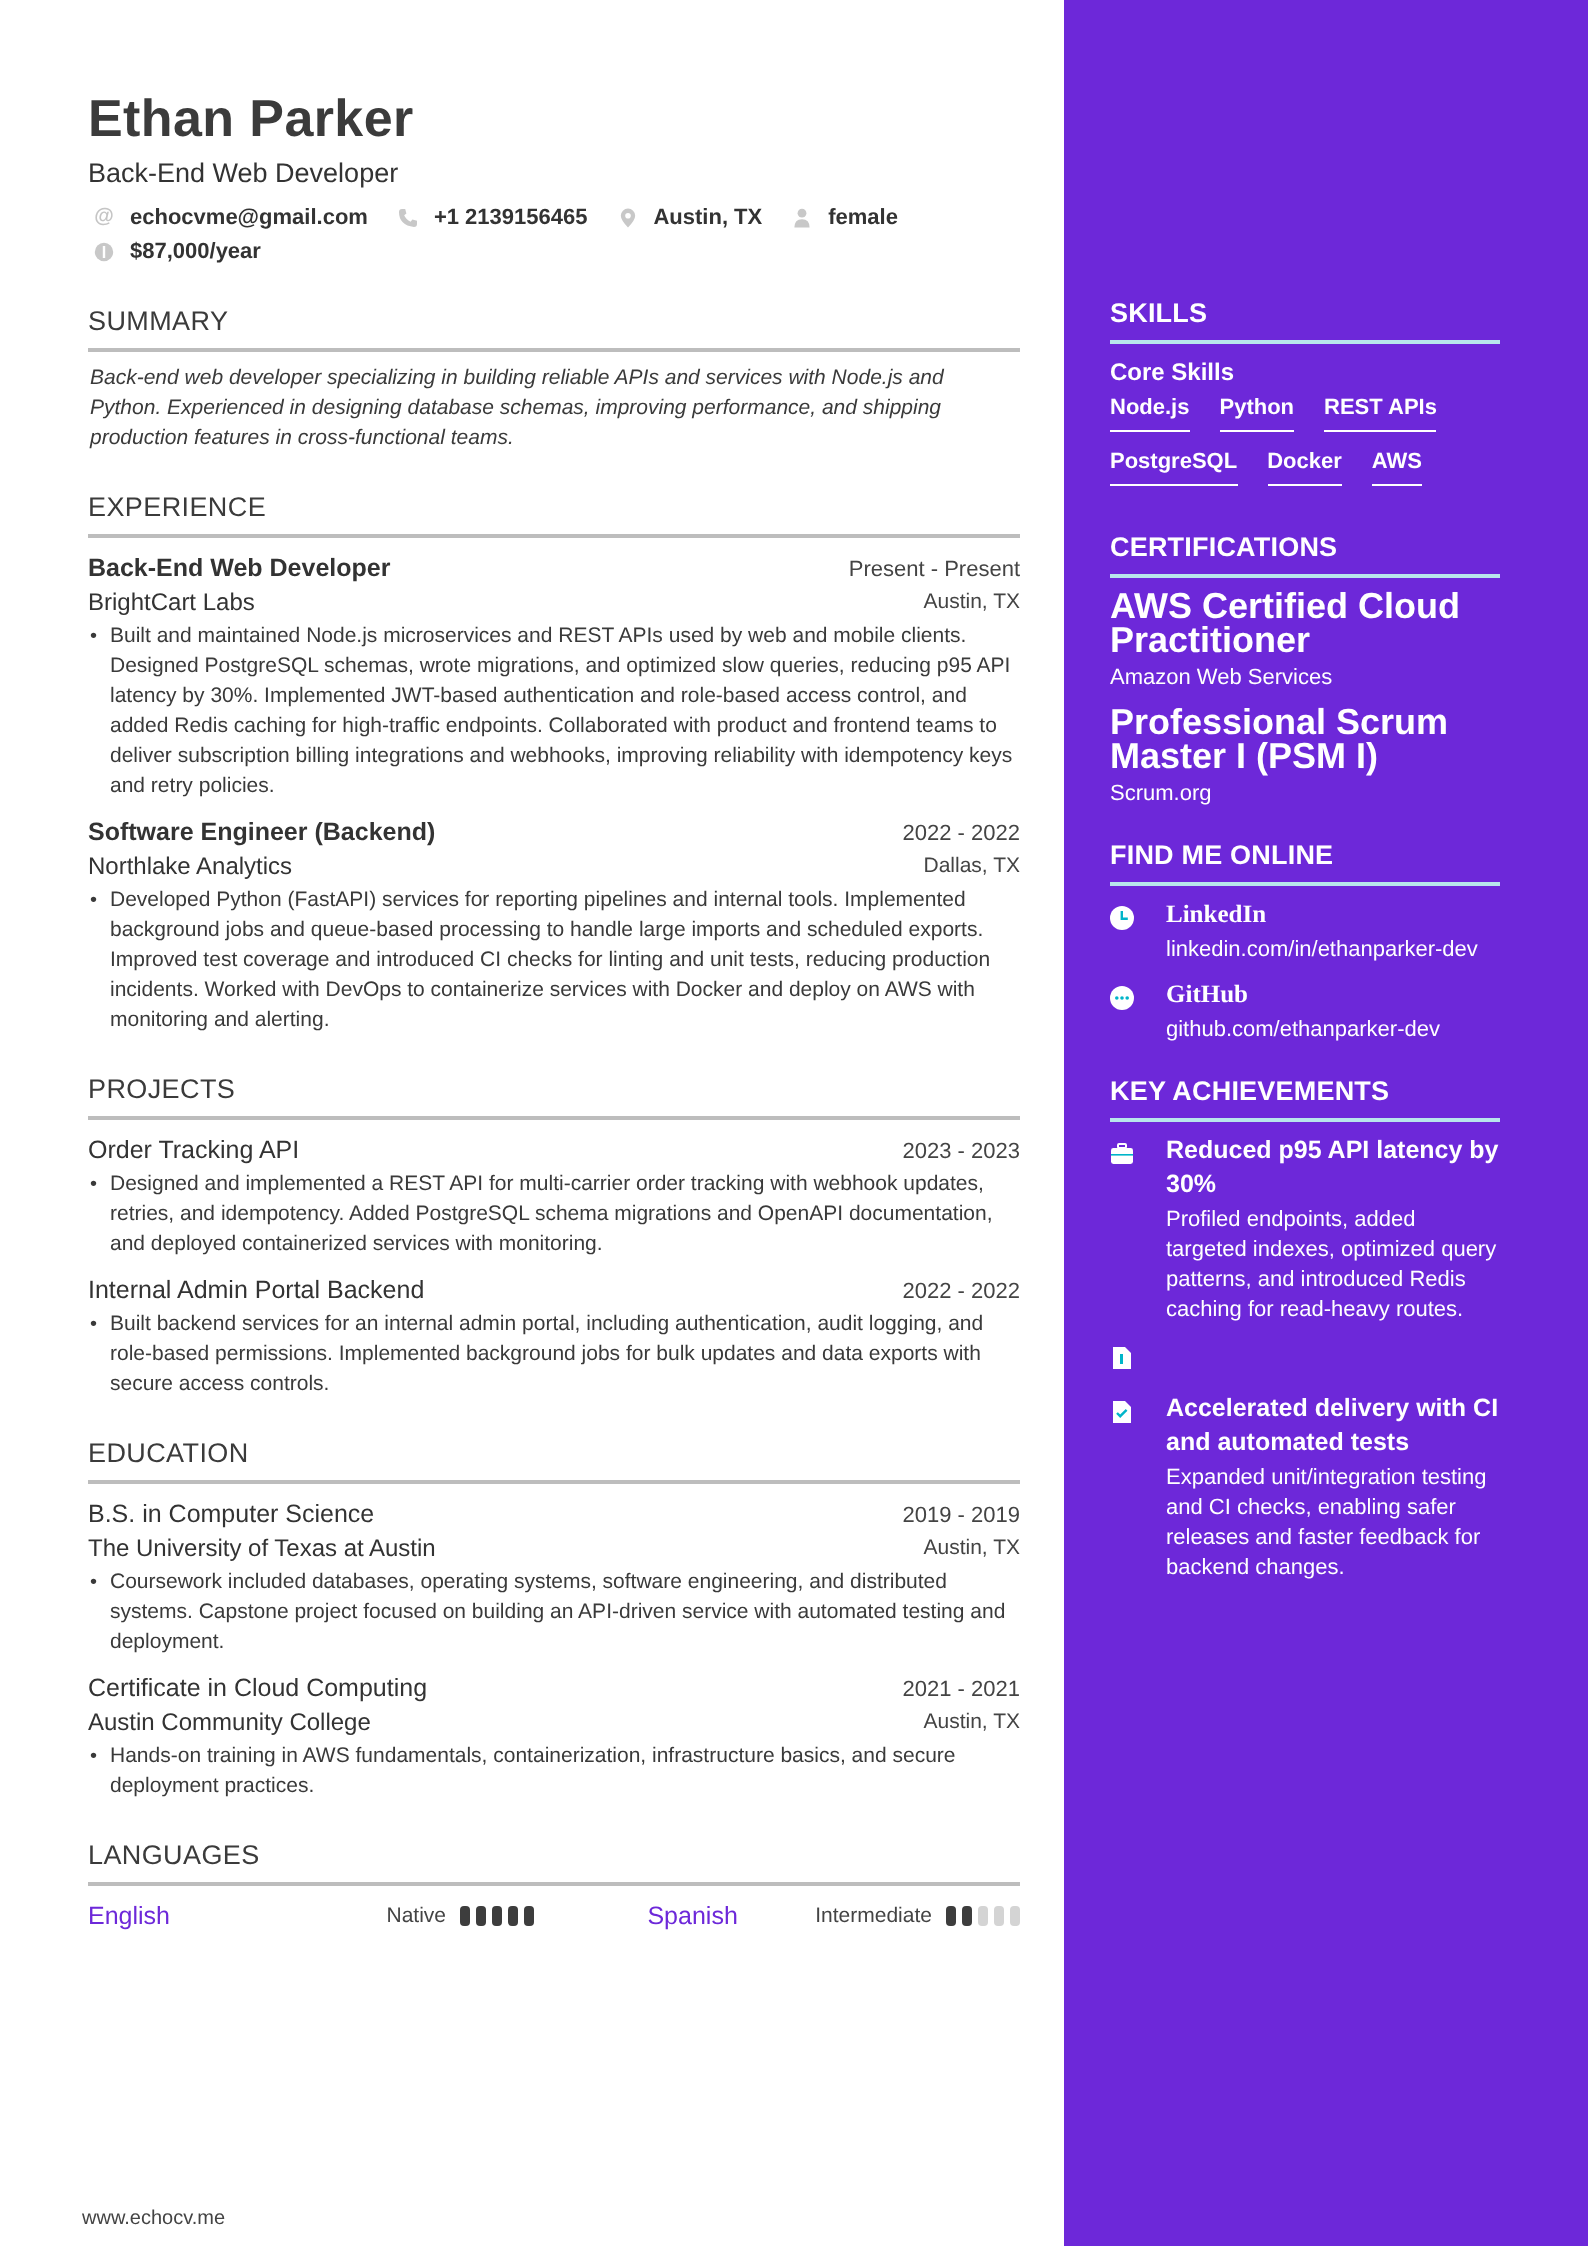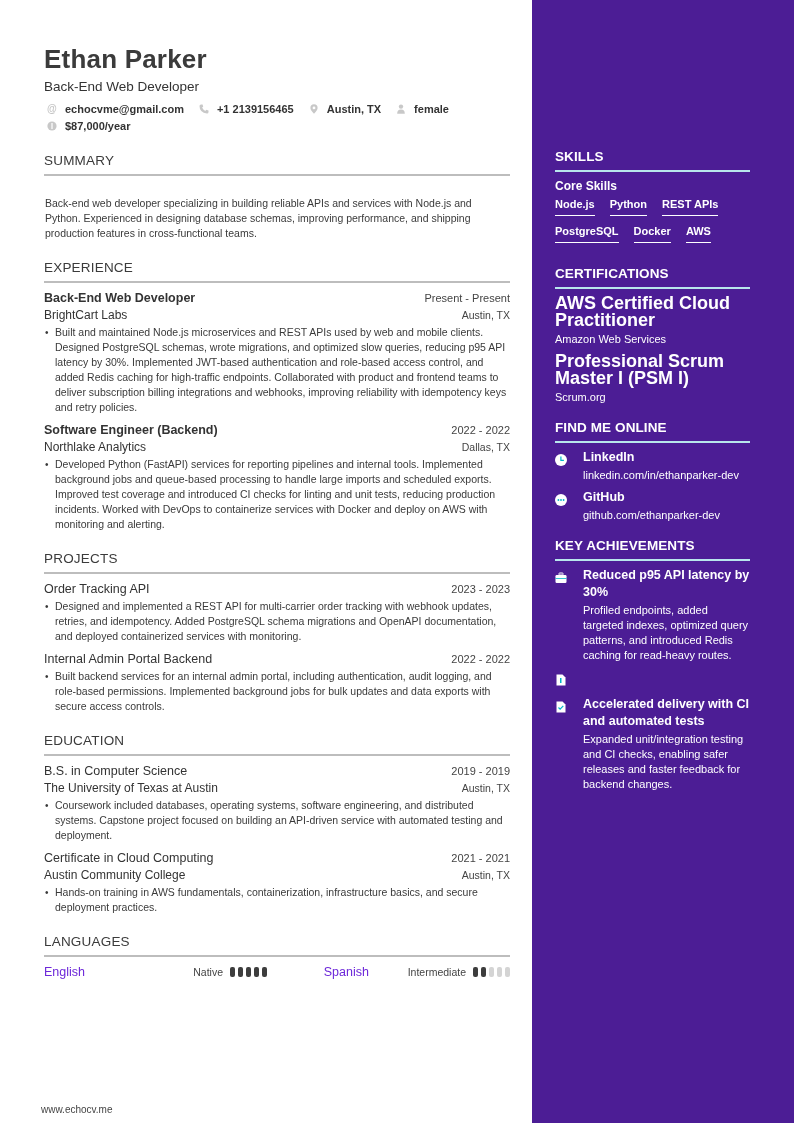--- a/index.html
+++ b/index.html
@@ -1,34 +1,34 @@
 <!DOCTYPE html>
 <html><head>
 <meta charset="utf-8">
 <style>
   * { box-sizing: border-box; margin: 0; padding: 0; }
   html, body { width: 794px; height: 1123px; background: #ffffff; overflow: hidden; }
   body { font-family: "Liberation Sans", "DejaVu Sans", sans-serif; color: #333; position: relative; }
 
   .main { position: absolute; left: 44px; top: 44px; width: 466px; }
-  .sidebar { position: absolute; left: 532px; top: 0; width: 262px; height: 1123px; background: #4c1d95; color: #fff; }
+  .sidebar { position: absolute; left: 532px; top: 0; width: 262px; height: 1123px; background: #6d28d9; color: #fff; }
   .side-inner { position: absolute; left: 23px; top: 148px; width: 195px; }
 
   .name { font-size: 26px; font-weight: bold; color: #3b3b3b; line-height: 30px; letter-spacing: 0.2px; }
   .role { font-size: 13.5px; color: #333; margin-top: 4px; line-height: 18px; }
   .contacts { margin-top: 4px; font-size: 11px; font-weight: bold; color: #333; }
   .contact-row { display: flex; align-items: center; height: 17px; }
   .contact-item { display: flex; align-items: center; margin-right: 12px; }
   .cicon { width: 10px; height: 10px; margin: 0 8px 0 3px; display: inline-flex; align-items: center; justify-content: center; color: #c5c5c5; font-size: 10px; }
   .cicon svg { width: 10px; height: 10px; fill: #c8c8c8; }
 
   .section { margin-top: 18px; }
   .section-title { font-size: 13.5px; color: #3b3b3b; letter-spacing: 0.2px; line-height: 18px; padding-bottom: 4px; border-bottom: 2px solid #bdbdbd; }
   .body-text { font-size: 10.5px; line-height: 15px; color: #3a3a3a; }
-  .summary { margin-top: 20px; padding-left: 1px; }
+  .summary { margin-top: 6px; padding-left: 1px; font-style: italic; }
 
   .entry { margin-top: 6px; }
   .entry-head { display: flex; justify-content: space-between; align-items: baseline; }
   .entry-title { font-size: 12.5px; line-height: 18px; color: #333; }
   .entry-title.bold { font-weight: bold; }
   .entry-date { font-size: 11px; color: #444; }
   .entry-sub { display: flex; justify-content: space-between; align-items: flex-end; font-size: 12px; line-height: 17px; color: #333; }
   .entry-sub .loc { font-size: 10.5px; color: #444; }
   .bullet { display: flex; margin-top: 1px; }
   .bullet .dot { width: 11px; flex-shrink: 0; font-size: 10px; line-height: 15px; padding-left: 1px; }
@@ -48,21 +48,21 @@
   .s-section { margin-bottom: 14px; }
   .s-title { font-size: 13.5px; font-weight: bold; letter-spacing: 0.1px; line-height: 18px; padding-bottom: 4px; border-bottom: 2px solid #b8e6ec; color: #fff; }
   .s-sub { font-size: 12px; font-weight: bold; margin-top: 6px; line-height: 16px; }
   .skills { display: flex; flex-wrap: wrap; margin-top: 3px; }
   .skill { font-size: 11px; font-weight: bold; margin-right: 15px; padding-bottom: 4px; border-bottom: 1.5px solid #fff; margin-bottom: 8px; line-height: 14px; }
   .cert-name { font-size: 18px; font-weight: bold; line-height: 17px; margin-top: 6px; }
   .cert-org { font-size: 11px; line-height: 16px; margin-top: 2px; }
   .link-item { display: flex; margin-top: 6px; }
   .link-icon { width: 28px; flex-shrink: 0; padding-top: 3px; }
   .link-icon svg { width: 12px; height: 12px; fill: #fff; }
-  .link-name { font-size: 12.5px; font-weight: bold; line-height: 16px; }
+  .link-name { font-size: 12.5px; font-weight: bold; line-height: 16px; font-family: Liberation Serif, serif; }
   .link-url { font-size: 11px; line-height: 15px; margin-top: 3px; }
   .ach { display: flex; margin-top: 6px; }
   .ach-title { font-size: 12.5px; font-weight: bold; line-height: 17px; }
   .ach-desc { font-size: 11px; line-height: 15px; margin-top: 2px; }
 </style>
 </head>
 <body>
 
 <div class="main">
   <div class="name">Ethan Parker</div>

